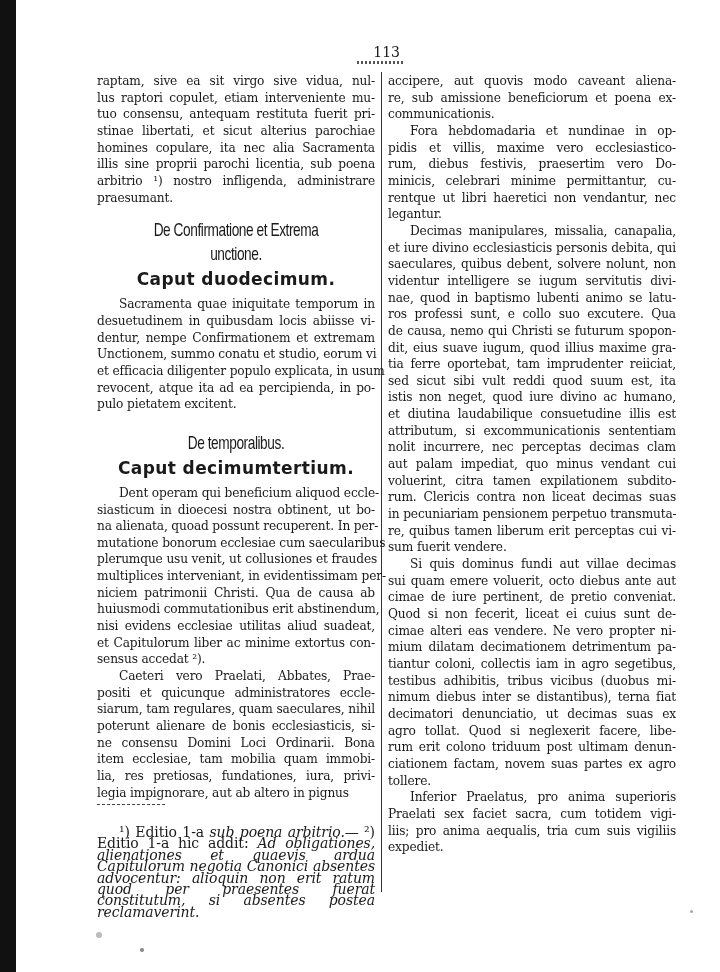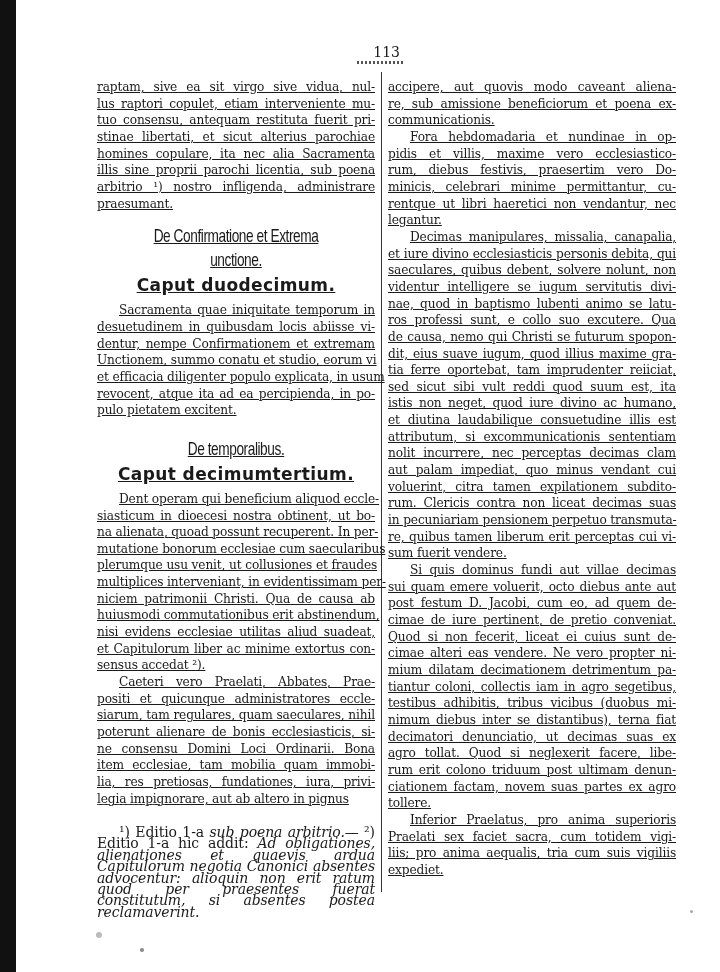--- a/index.html
+++ b/index.html
@@ -12,24 +12,23 @@
   .edge { position: absolute; left: 0; top: 0; width: 16px; height: 972px; background: #111; }
   .page-num {
     position: absolute; left: 340px; top: 44px; width: 60px; text-align: right;
     font-size: 14px; line-height: 16px;
   }
   .page-num-rule {
     position: absolute; left: 357px; top: 61px; width: 48px; height: 3px;
     background: repeating-linear-gradient(90deg, #555 0 2px, transparent 2px 4px);
   }
   .col {
-    position: absolute; top: 79px;
+    position: absolute; top: 73px;
     font-size: 12.2px; line-height: 16.65px; text-align: justify;
     letter-spacing: -0.15px;
-    text-decoration: underline;
   }
   .col-left { left: 97px; width: 278px; }
   .col-right { left: 388px; width: 288px; }
   .divider {
     position: absolute; left: 381px; top: 72px; width: 1px; height: 820px; background: #333;
   }
   .line { display: block; white-space: nowrap; text-align-last: justify; }
   .line.last { text-align-last: left; }
   .indent { padding-left: 22px; }
   .heading {
@@ -147,21 +146,20 @@
       <span class="line">aut palam impediat, quo minus vendant cui</span>
       <span class="line">voluerint, citra tamen expilationem subdito-</span>
       <span class="line">rum. Clericis contra non liceat decimas suas</span>
       <span class="line">in pecuniariam pensionem perpetuo transmuta-</span>
       <span class="line">re, quibus tamen liberum erit perceptas cui vi-</span>
       <span class="line last">sum fuerit vendere.</span>
     </div>
     <div class="para">
       <span class="line indent">Si quis dominus fundi aut villae decimas</span>
       <span class="line">sui quam emere voluerit, octo diebus ante aut</span>
-      <span class="line">post festum D. Jacobi, cum eo, ad quem de-</span>
       <span class="line">cimae de iure pertinent, de pretio conveniat.</span>
       <span class="line">Quod si non fecerit, liceat ei cuius sunt de-</span>
       <span class="line">cimae alteri eas vendere. Ne vero propter ni-</span>
       <span class="line">mium dilatam decimationem detrimentum pa-</span>
       <span class="line">tiantur coloni, collectis iam in agro segetibus,</span>
       <span class="line">testibus adhibitis, tribus vicibus (duobus mi-</span>
       <span class="line">nimum diebus inter se distantibus), terna fiat</span>
       <span class="line">decimatori denunciatio, ut decimas suas ex</span>
       <span class="line">agro tollat. Quod si neglexerit facere, libe-</span>
       <span class="line">rum erit colono triduum post ultimam denun-</span>

